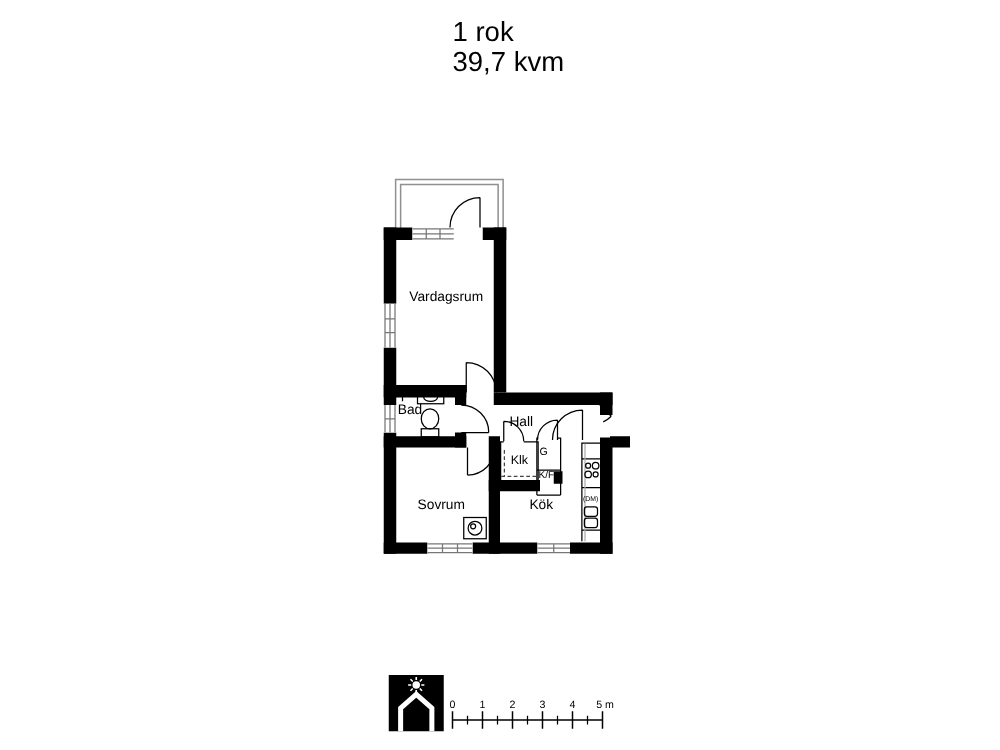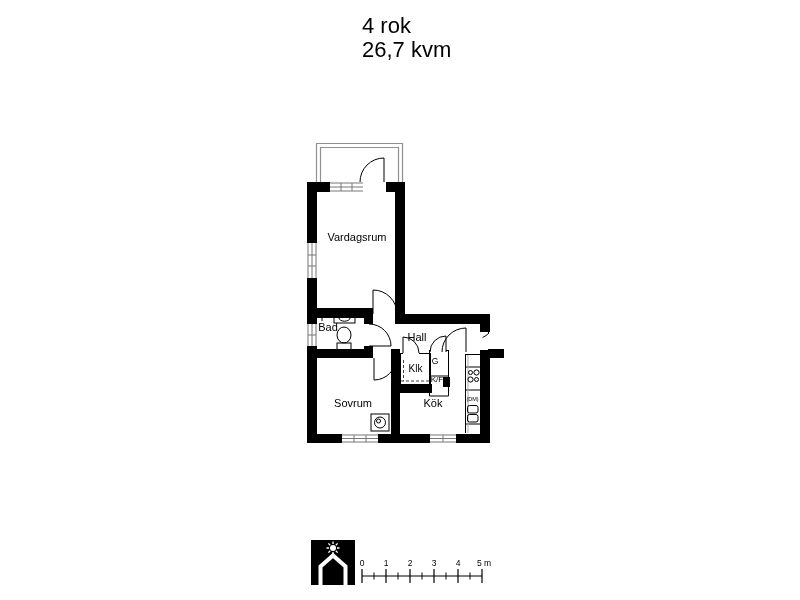--- a/index.html
+++ b/index.html
@@ -9,22 +9,22 @@
   #title-block .t-line{font-size:22px;line-height:24px;white-space:nowrap;}
   svg{position:absolute;left:0;top:0;}
   svg text{font-family:"Liberation Sans",sans-serif;fill:#000;}
 </style>
 </head>
 <body>
 
 <div id="page">
 
   <div id="title-block">
-    <div class="t-line">4 rok</div>
-    <div class="t-line">26,7 kvm</div>
+    <div class="t-line">1 rok</div>
+    <div class="t-line">39,7 kvm</div>
   </div>
 
   <svg width="800" height="600" viewBox="0 0 800 600">
 
     <g fill="none" stroke-width="1.2" stroke="#909090">
       <path d="M316.5,188 V143.5 H402.5 V188"></path>
       <path d="M320.5,188 V147.5 H398.5 V188"></path>
     </g>
 
     <g fill="#000000">

